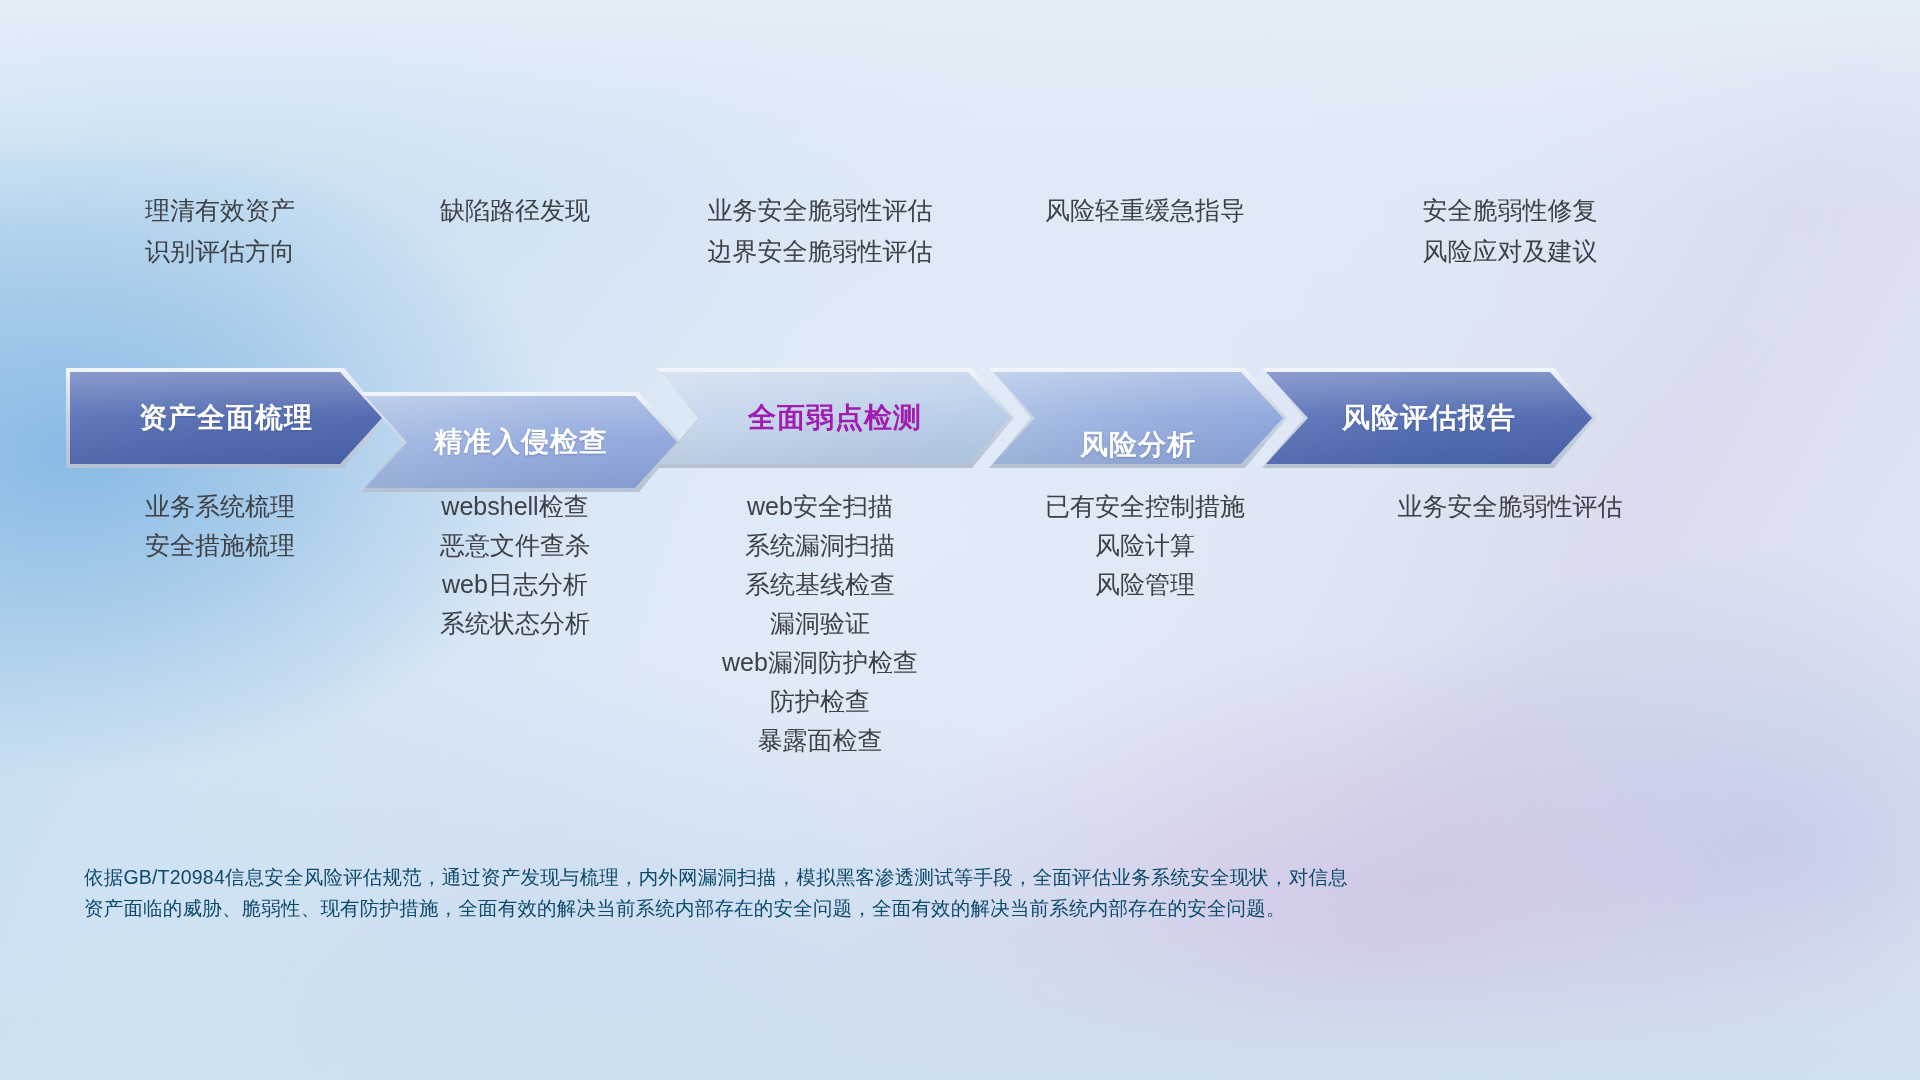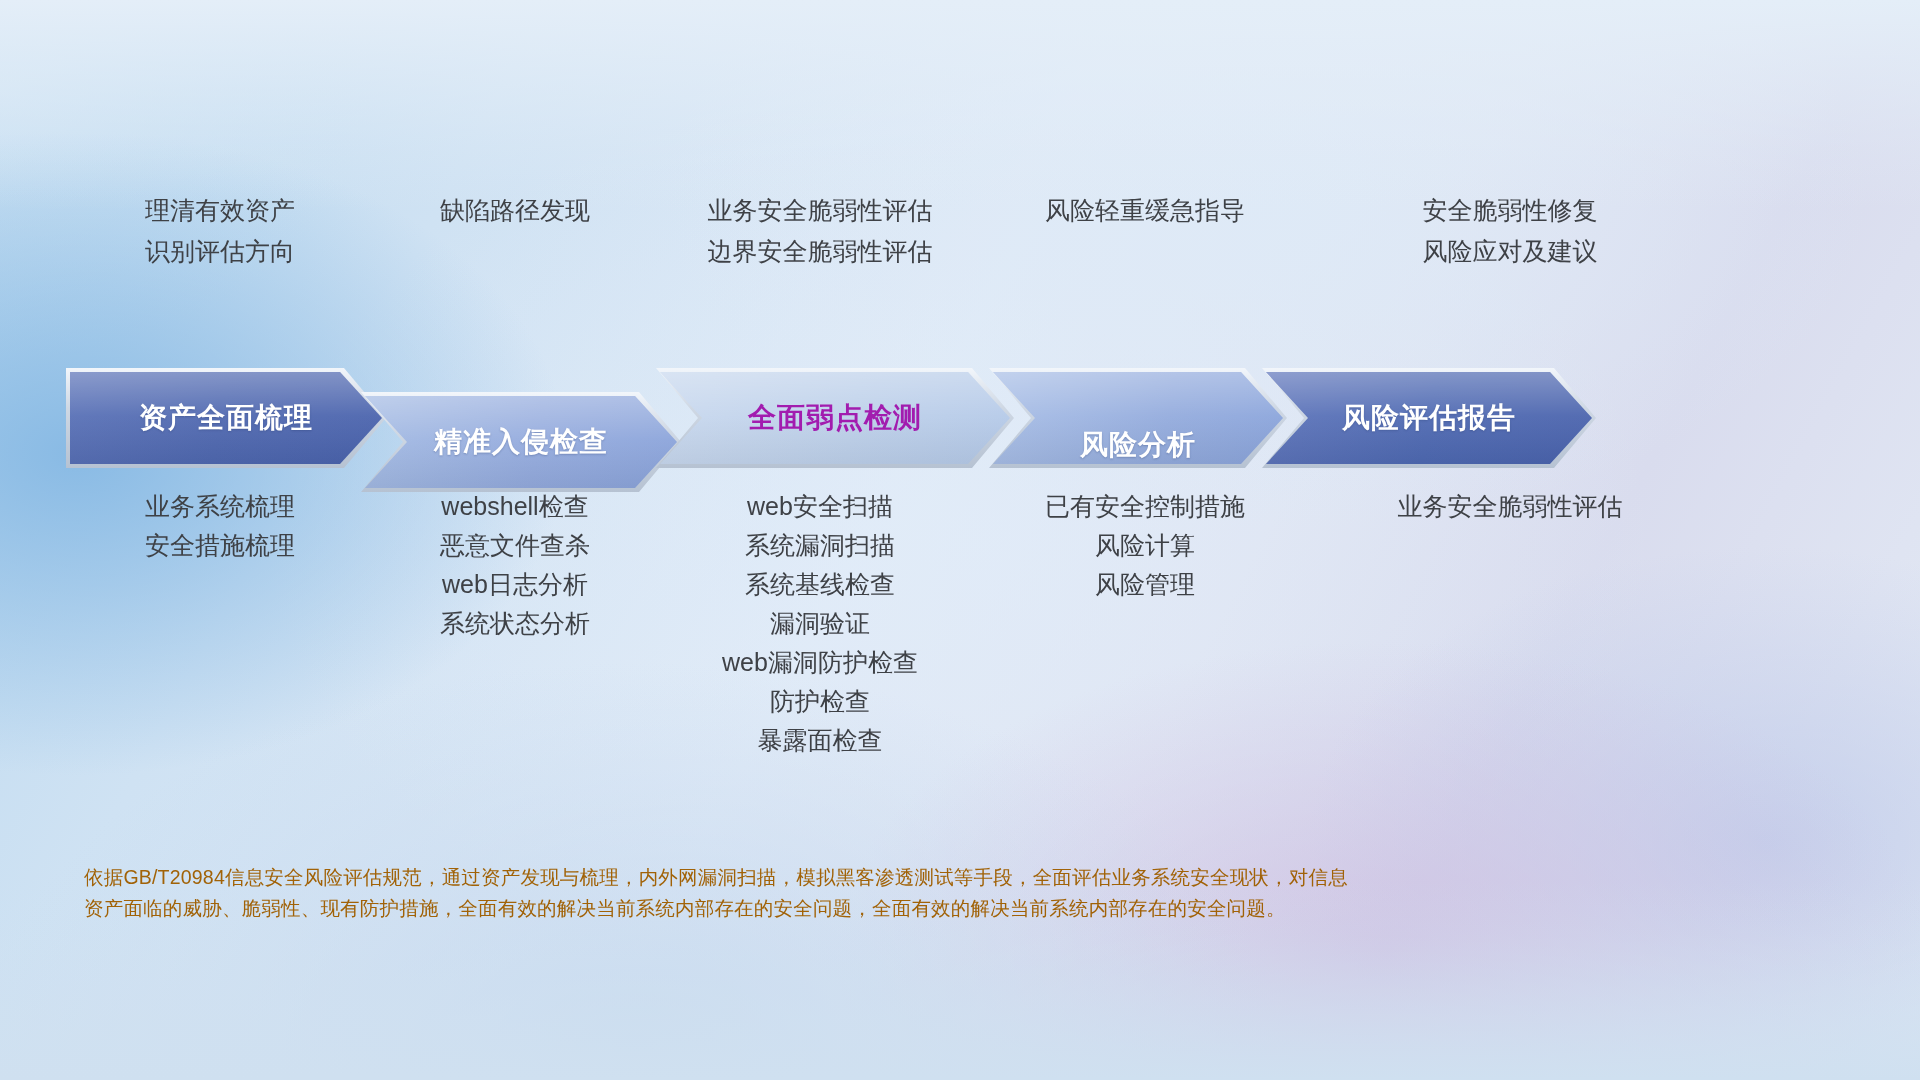--- a/index.html
+++ b/index.html
@@ -125,21 +125,21 @@
   .t-blue  { color:#a21caf; }
 
   
   .bot-labels { top: 487px; align-items: flex-start; }
   .bot-labels .col { color: #3e4146; font-size: 25px; line-height: 39px; }
 
   
   #footer {
     position: absolute;
     left: 84px; top: 862px; width: 1500px;
-    color: #a16207;
+    color: #0c4a6e;
     font-size: 19.5px;
     line-height: 31px;
     letter-spacing: 0.2px;
   }
   #footer p { margin: 0; }
 </style>
 </head>
 <body>
 
 <div id="bg"></div>

